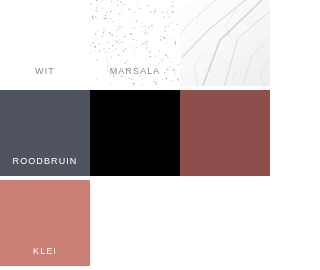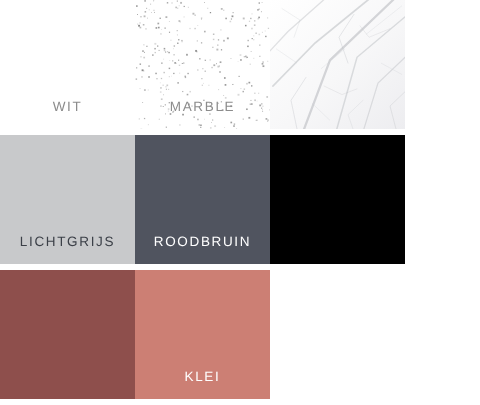--- a/index.html
+++ b/index.html
@@ -370,21 +370,21 @@
             <rect x="45.52" y="57.85" width="0.46" height="0.46" opacity="0.43"></rect>
             <rect x="42.74" y="40.54" width="0.95" height="0.95" opacity="0.67"></rect>
             <rect x="24.80" y="77.71" width="0.96" height="0.96" opacity="0.55"></rect>
             <rect x="12.23" y="0.13" width="0.57" height="0.57" opacity="0.37"></rect>
             <rect x="12.91" y="29.93" width="1.28" height="1.28" opacity="0.26"></rect>
             <rect x="43.46" y="86.87" width="1.01" height="1.01" opacity="0.82"></rect>
             <rect x="40.08" y="34.85" width="1.30" height="1.30" opacity="0.79"></rect>
           </g>
       </svg>
     </div>
-    <div class="swatch-label" style="color: rgb(140, 140, 140);">MARBLE</div>
+    <div class="swatch-label" style="color: rgb(140, 140, 140);">MARSALA</div>
   </div>
 
   <div class="swatch">
     <div class="swatch-surface tex-marble" style="background-color: rgb(251, 251, 252);">
       <svg viewBox="0 0 90 90" preserveAspectRatio="none">
         <defs>
           <linearGradient id="mbg" x1="0" y1="0" x2="1" y2="1">
             <stop offset="0%" stop-color="#ffffff"></stop>
             <stop offset="55%" stop-color="#f7f7f8"></stop>
             <stop offset="100%" stop-color="#ededf0"></stop>
@@ -409,24 +409,20 @@
           <path d="M88,4 L64,24"></path>
           <path d="M50,34 L34,48"></path>
           <path d="M28,72 L40,84"></path>
           <path d="M74,44 L88,52"></path>
           <path d="M4,34 L18,44"></path>
         </g>
       </svg>
     </div>
   </div>
 
-  <div class="swatch">
-    <div class="swatch-surface" style="background-color: rgb(200, 201, 203);"></div>
-    <div class="swatch-label" style="color: rgb(60, 64, 72);">LICHTGRIJS</div>
-  </div>
 
   <div class="swatch">
     <div class="swatch-surface" style="background-color: rgb(80, 84, 95);"></div>
     <div class="swatch-label" style="color: rgb(255, 255, 255);">ROODBRUIN</div>
   </div>
 
   <div class="swatch">
     <div class="swatch-surface" style="background-color: rgb(0, 0, 0);"></div>
   </div>
 

